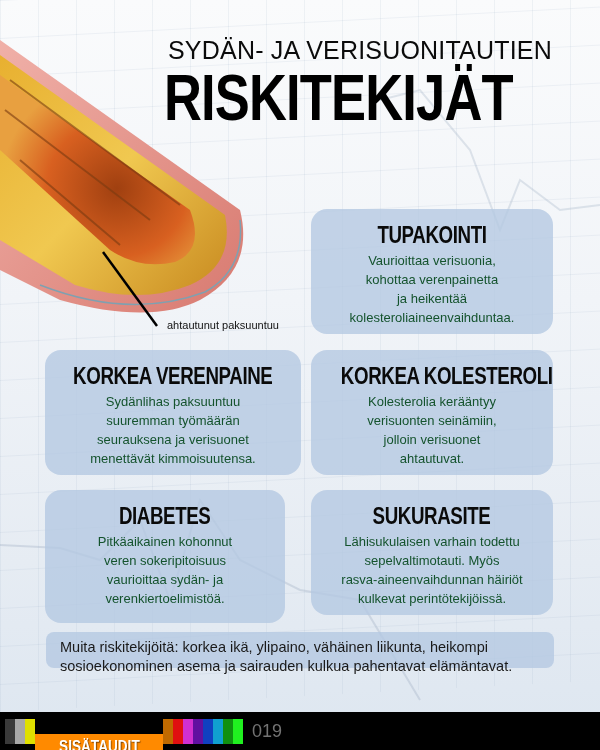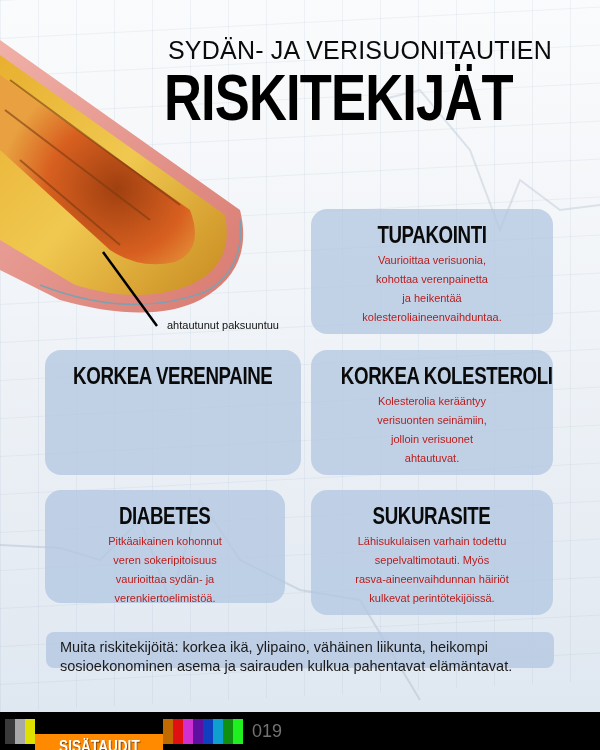--- a/index.html
+++ b/index.html
@@ -46,21 +46,21 @@
     color: #111;
   }
   .card-title {
     font-family: "Liberation Sans", sans-serif;
     font-weight: bold; font-size: 24px; color: #0a0a0a;
     display: inline-block; transform: scaleX(0.78);
     transform-origin: 50% 0; white-space: nowrap;
     letter-spacing: -0.5px;
   }
   .card-body {
-    font-size: 11px; line-height: 19px; color: #b91c1c;
+    font-size: 13px; line-height: 19px; color: #14532d;
     white-space: pre-line;
   }
   .footer-note {
     position: absolute; left: 46px; top: 632px; width: 508px; height: 36px;
     background: rgba(180,200,225,0.78); border-radius: 8px;
     padding: 6px 14px; font-size: 14.5px; line-height: 19px; color: #1a1a1a;
   }
   .bottom-bar {
     position: absolute; left: 0; top: 712px; width: 600px; height: 38px; background: #000;
   }
@@ -126,31 +126,35 @@
 <div class="card" style="left:311px; top:209px; width:242px; height:125px; padding-top:12px;">
   <div class="card-title">TUPAKOINTI</div>
   <div class="card-body" style="margin-top:2px;">Vaurioittaa verisuonia,
 kohottaa verenpainetta
 ja heikentää
 kolesteroliaineenvaihduntaa.</div>
 </div>
 
 <div class="card" style="left:45px; top:350px; width:256px; height:125px; padding-top:12px;">
   <div class="card-title">KORKEA VERENPAINE</div>
+  <div class="card-body" style="margin-top:2px;">Sydänlihas paksuuntuu
+suuremman työmäärän
+seurauksena ja verisuonet
+menettävät kimmoisuutensa.</div>
 </div>
 
 <div class="card" style="left:311px; top:350px; width:242px; height:125px; padding-top:12px;">
   <div class="card-title">KORKEA KOLESTEROLI</div>
   <div class="card-body" style="margin-top:2px;">Kolesterolia kerääntyy
 verisuonten seinämiin,
 jolloin verisuonet
 ahtautuvat.</div>
 </div>
 
-<div class="card" style="left:45px; top:490px; width:240px; height:113px; padding-top:12px;">
+<div class="card" style="left:45px; top:490px; width:240px; height:133px; padding-top:12px;">
   <div class="card-title">DIABETES</div>
   <div class="card-body" style="margin-top:2px;">Pitkäaikainen kohonnut
 veren sokeripitoisuus
 vaurioittaa sydän- ja
 verenkiertoelimistöä.</div>
 </div>
 
 <div class="card" style="left:311px; top:490px; width:242px; height:125px; padding-top:12px;">
   <div class="card-title">SUKURASITE</div>
   <div class="card-body" style="margin-top:2px;">Lähisukulaisen varhain todettu

